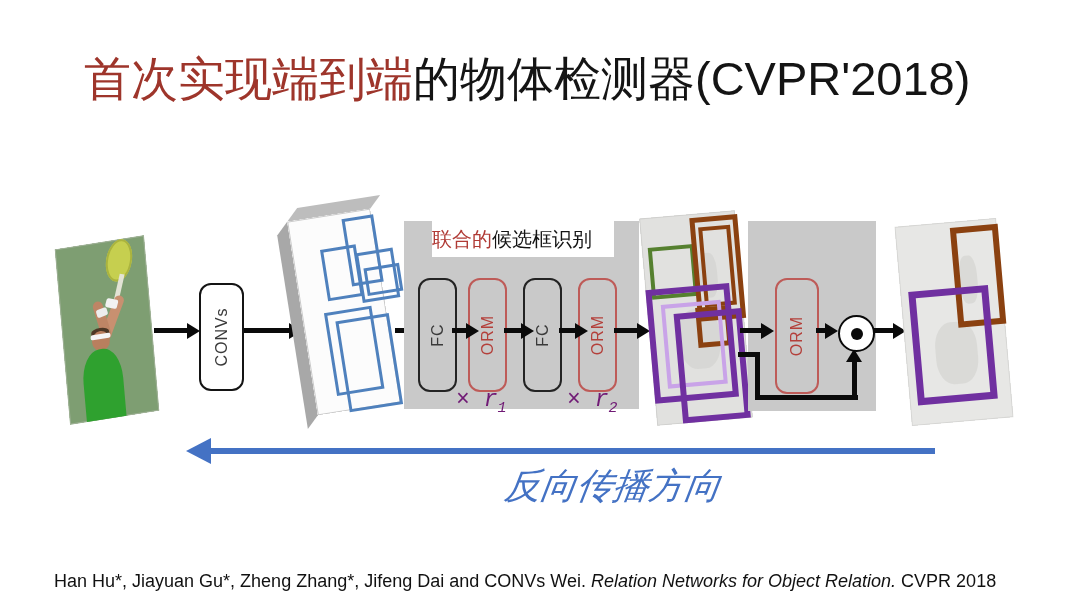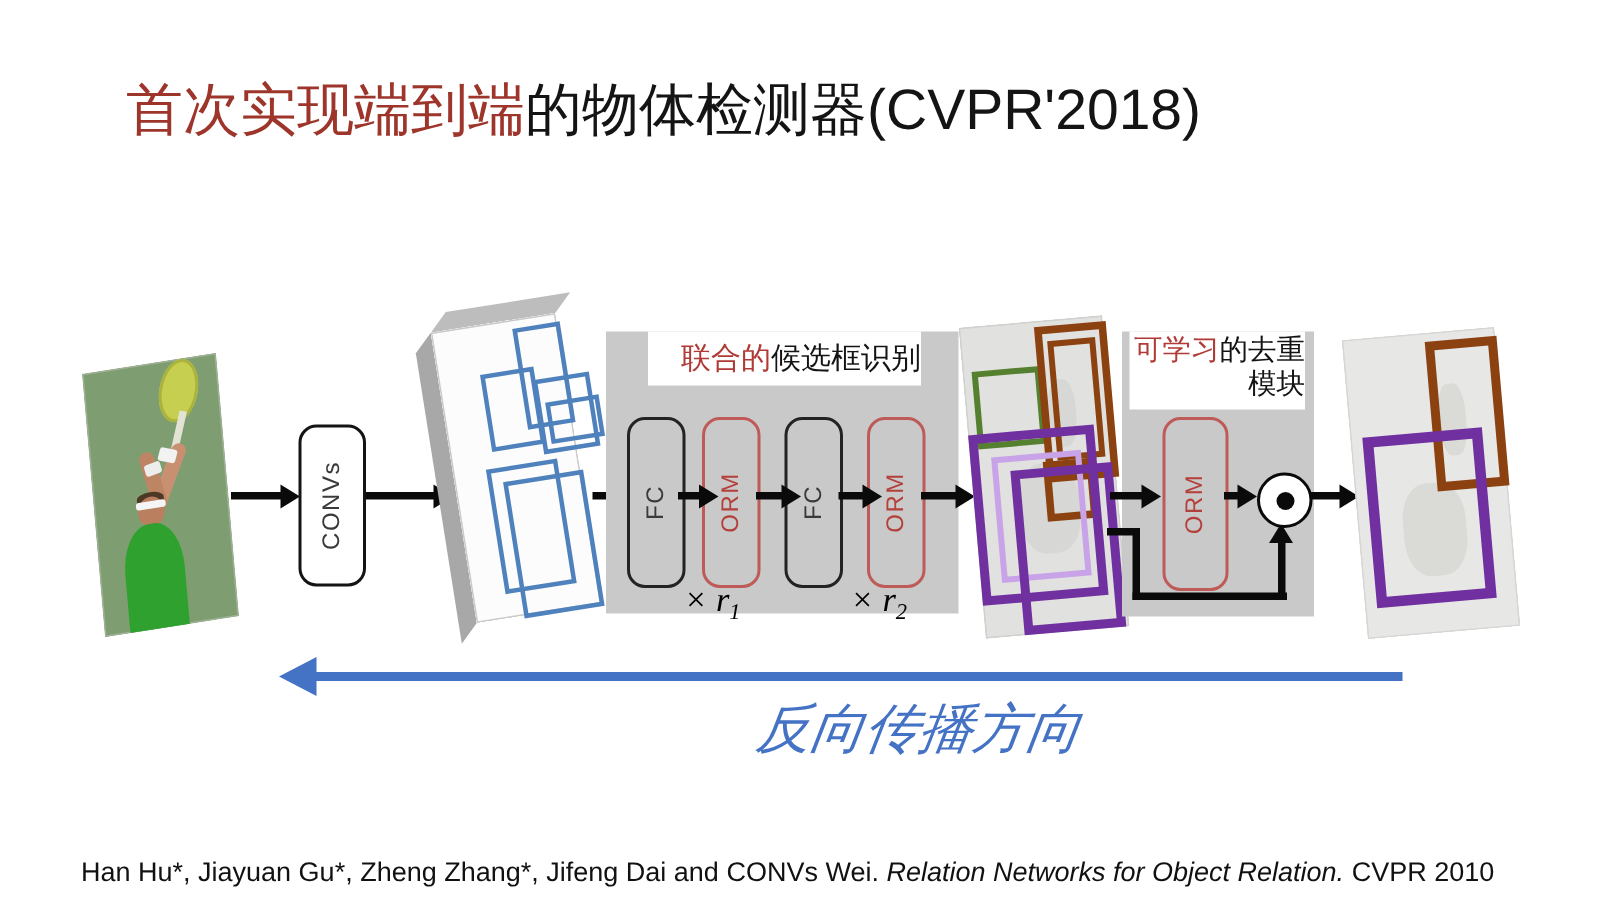--- a/index.html
+++ b/index.html
@@ -3,21 +3,21 @@
 <meta charset="utf-8">
 <style>
   html,body{margin:0;padding:0;}
   body{
     width:1080px;height:608px;position:relative;background:#fff;
     font-family:"Liberation Sans",sans-serif;overflow:hidden;
   }
   .abs{position:absolute;}
 
   
-  .title{left:84px;top:48px;font-size:38px;letter-spacing:0px;white-space:nowrap;font-weight:500;}
+  .title{left:84px;top:48px;font-size:47px;letter-spacing:0px;white-space:nowrap;font-weight:500;}
   .title .hl{color:#9E352B;}
   .title .rest{color:#141414;}
 
   
   .harrow{position:absolute;height:5px;background:#0a0a0a;}
   .harrow::after{
     content:'';position:absolute;right:-12px;top:50%;transform:translateY(-50%);
     border-left:13px solid #0a0a0a;border-top:8px solid transparent;border-bottom:8px solid transparent;
   }
 
@@ -46,30 +46,30 @@
   .slab{left:302px;top:214px;width:84px;height:196px;transform:rotate(-9deg);transform-origin:center;}
   .slab .front{position:absolute;left:0;top:0;width:84px;height:196px;background:#FCFCFC;box-shadow:0 0 0 1px #c9c9c9 inset;}
   .slab .topface{position:absolute;left:0px;top:-12px;width:84px;height:12px;background:#BDBDBD;transform:skewX(-45deg);transform-origin:bottom left;}
   .slab .leftface{position:absolute;left:-12px;top:0px;width:12px;height:196px;background:#A8A8A8;transform:skewY(-45deg);transform-origin:top right;}
   .prect{position:absolute;border:3px solid #4F81BD;background:transparent;}
 
   
   .stagebox{background:#C9C9C9;}
   .stage1{left:404px;top:221px;width:235px;height:188px;}
   .stage2{left:748px;top:221px;width:128px;height:190px;}
-  .stagelabel{position:absolute;background:#fff;text-align:right;font-size:20px;color:#141414;line-height:1.2;}
+  .stagelabel{position:absolute;background:#fff;text-align:left;font-size:20px;color:#141414;line-height:1.2;}
   .stagelabel .red{color:#B03A35;}
 
   .pillbox{position:absolute;width:35px;height:110px;border-radius:12px;background:transparent;}
   .pill-black{border:2.5px solid #232323;}
   .pill-red{border:2.5px solid #BE5B58;}
   .pill-red .vtext{color:#B4403B;}
 
-  .mult{position:absolute;font-family:Liberation Serif, serif;font-style:italic;
-    color:#000000;font-size:23px;white-space:nowrap;}
+  .mult{position:absolute;font-family:Liberation Mono, monospace;font-style:italic;
+    color:#701a75;font-size:23px;white-space:nowrap;}
   .mult sub{font-size:15px;}
 
   
   .panel{overflow:visible;}
   .panel .bgimg{position:absolute;left:0;top:0;right:0;bottom:0;}
   .bbox{position:absolute;background:transparent;}
   .ghost{position:absolute;background:#cfcfcc;opacity:.55;border-radius:40%;}
 
   .detectpanel{left:648px;top:214px;width:96px;height:208px;transform:rotate(-5deg);}
   .detectpanel .bgimg{background:#E1E1DF;box-shadow:0 0 0 1px #d0d0ce inset;}
@@ -174,24 +174,20 @@
   <div class="bbox" style="left:6px;top:30px;width:38px;height:44px;border:4px solid #55802F;"></div>
   <div class="bbox" style="left:50px;top:4px;width:38px;height:94px;border:5px solid #8B4110;"></div>
   <div class="bbox" style="left:58px;top:14px;width:24px;height:72px;border:4px solid #8B4110;"></div>
   <div class="bbox" style="left:48px;top:94px;width:24px;height:30px;border:5px solid #8B4110;"></div>
   <div class="bbox" style="left:0px;top:72px;width:72px;height:102px;border:6px solid #7030A0;"></div>
   <div class="bbox" style="left:14px;top:88px;width:52px;height:76px;border:4px solid #C9A3E8;"></div>
   <div class="bbox" style="left:26px;top:98px;width:56px;height:98px;border:6px solid #7030A0;"></div>
 </div>
 
 <div class="abs stagebox stage2">
-  <div class="stagelabel" style="left:5px;top:0px;width:117px;height:52px;font-size:19px;padding-top:2px;box-sizing:border-box;">
-    <span class="red">可学习</span><span>的去重</span><br>
-    <span>模块</span>
-  </div>
   <div class="pillbox pill-red" style="left:27px;top:57px;width:40px;height:112px;">
     <span class="vtext">ORM</span>
   </div>
 </div>
 
 <div class="harrow" style="left:740px;top:328px;width:22px;"></div>
 <div class="harrow" style="left:816px;top:328px;width:10px;"></div>
 <div class="harrow" style="left:872px;top:328px;width:22px;"></div>
 
 <div class="seg" style="left:738px;top:352px;width:22px;height:5px;"></div>
@@ -209,14 +205,14 @@
   <div class="ghost" style="left:30px;top:100px;width:42px;height:62px;"></div>
   <div class="ghost" style="left:60px;top:35px;width:18px;height:48px;"></div>
   <div class="bbox" style="left:55px;top:6px;width:36px;height:88px;border:6px solid #8B4110;"></div>
   <div class="bbox" style="left:8px;top:66px;width:66px;height:100px;border:7px solid #7030A0;"></div>
 </div>
 
 <div class="abs bparrow"></div>
 <div class="abs bptext">反向传播方向</div>
 
 <div class="abs citation">
-  <span>Han Hu*, Jiayuan Gu*, Zheng Zhang*, Jifeng Dai and CONVs Wei. </span><span class="it">Relation Networks for Object Relation.</span><span> CVPR 2010</span>
+  <span>Han Hu*, Jiayuan Gu*, Zheng Zhang*, Jifeng Dai and CONVs Wei. </span><span class="it">Relation Networks for Object Relation.</span><span> CVPR 2018</span>
 </div>
 
 </body></html>

